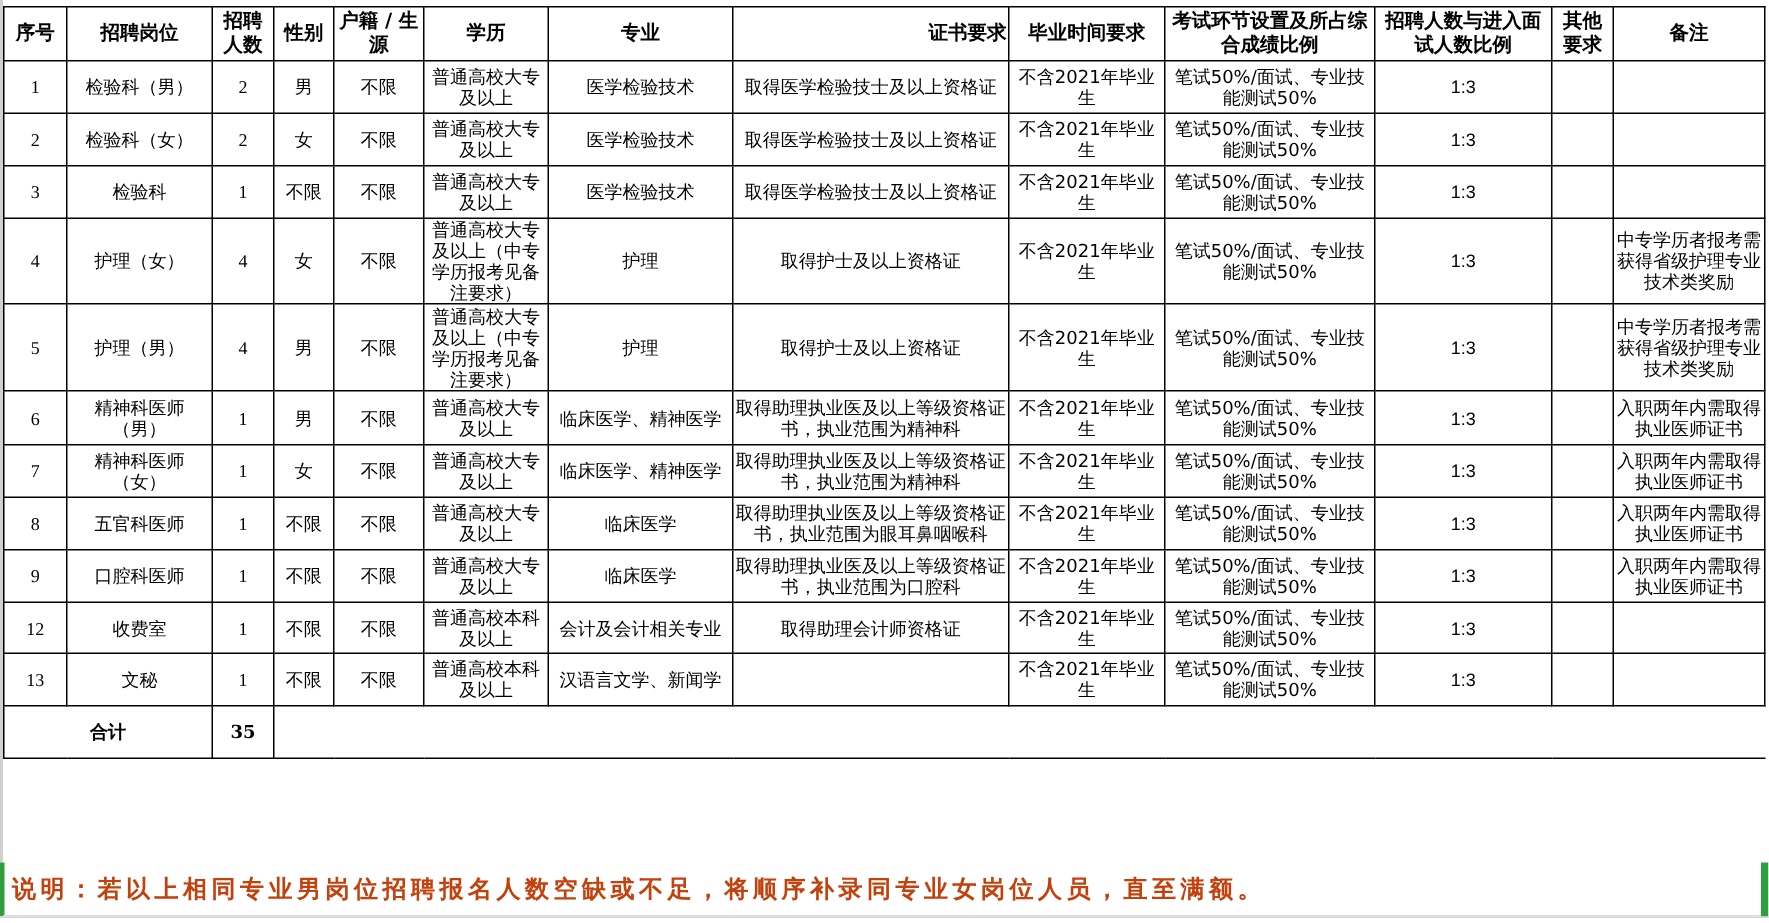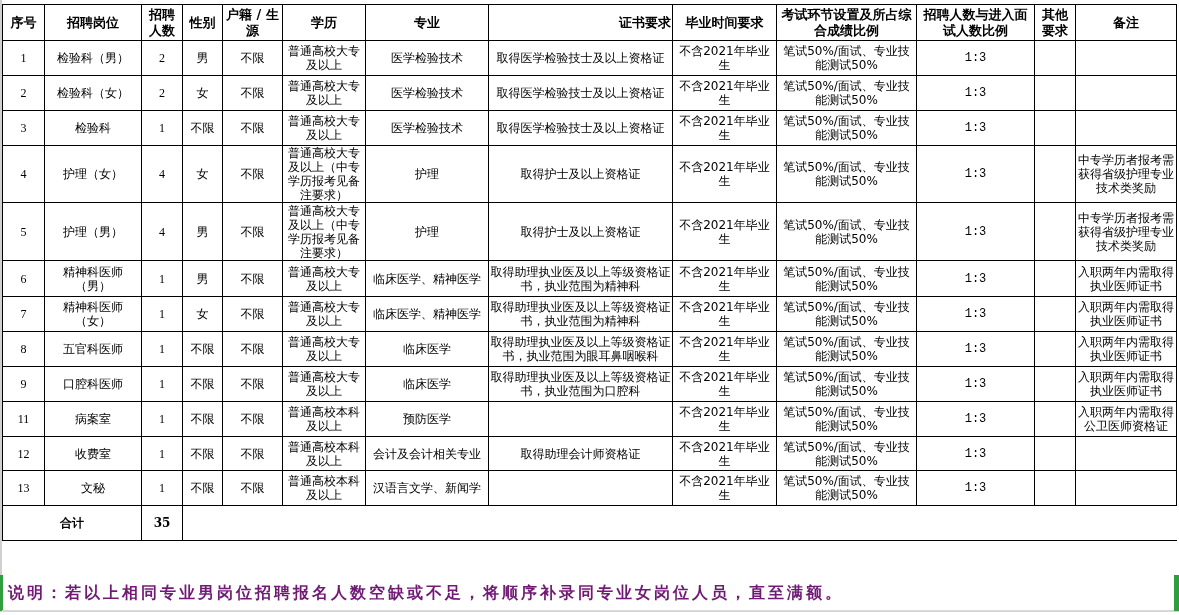--- a/index.html
+++ b/index.html
@@ -3,28 +3,28 @@
 <meta charset="utf-8">
 <style>
   html,body{margin:0;padding:0;background:#ffffff;}
   body{width:1179px;height:615px;overflow:hidden;position:relative;font-family:"DejaVu Sans","Liberation Sans",sans-serif;}
   .sheet{position:absolute;left:0;top:0;width:1150px;height:615px;background:#fff;}
   table.main{position:absolute;left:2px;top:4px;border-collapse:collapse;table-layout:fixed;width:1174px;}
   table.main td,table.main th{border:1.5px solid #000;padding:0 1px;text-align:center;vertical-align:middle;
     font-size:12px;line-height:14px;color:#000;overflow:hidden;word-break:break-all;}
   table.main th{font-weight:bold;font-size:13px;line-height:16px;font-family:"DejaVu Serif","Liberation Serif",serif;}
   td.left{text-align:left;}
-  td.ratio{color:#1f3864;font-family:Liberation Mono, monospace;font-size:12px;}
+  td.ratio{color:#1f3864;font-family:Liberation Sans, sans-serif;font-size:12px;}
   td.num{font-family:"Liberation Serif","DejaVu Serif",serif;}
   td.total{font-weight:bold;font-family:"DejaVu Serif","Liberation Serif",serif;font-size:13px;}
   td.exam{font-size:11.5px;line-height:13px;}
   td.noteR{font-size:12px;line-height:14px;text-align:left;}
   .note{position:absolute;left:2px;top:575px;width:1174px;height:36px;border-bottom:1.5px solid #d9d9d9;
     font-family:"DejaVu Serif","Liberation Serif",serif;font-weight:bold;font-size:16px;line-height:36px;
-    letter-spacing:3px;padding-left:6px;box-sizing:border-box;color:#701a75;}
+    letter-spacing:3px;padding-left:6px;box-sizing:border-box;color:#c2410c;}
   .sel-left{position:absolute;left:0;top:575px;width:3px;height:36px;background:#2e9e3e;}
   .sel-right{position:absolute;left:1174px;top:575px;width:5px;height:37px;background:#2e9e3e;}
   .edge{position:absolute;left:0;top:0;width:2px;height:575px;background:#d0d0d0;}
   .bottomgrid{position:absolute;left:0;top:611px;width:1179px;height:4px;background:#fff;border-top:1px solid #d4d4d4;}
 </style>
 </head>
 <body>
 
 <div class="sheet">
   <div class="edge"></div>
@@ -191,35 +191,20 @@
           <td>不限</td>
           <td>普通高校大专及以上</td>
           <td>临床医学</td>
           <td class="left">取得助理执业医及以上等级资格证书，执业范围为口腔科</td>
           <td>不含2021年毕业生</td>
           <td class="exam">笔试50%/面试、专业技能测试50%</td>
           <td class="ratio">1:3</td>
           <td></td>
           <td class="noteR">入职两年内需取得执业医师证书</td>
         </tr>
-        <tr style="height: 35px;">
-          <td class="num">11</td>
-          <td>病案室</td>
-          <td class="num">1</td>
-          <td>不限</td>
-          <td>不限</td>
-          <td>普通高校本科及以上</td>
-          <td>预防医学</td>
-          <td class="left"></td>
-          <td>不含2021年毕业生</td>
-          <td class="exam">笔试50%/面试、专业技能测试50%</td>
-          <td class="ratio">1:3</td>
-          <td></td>
-          <td class="noteR">入职两年内需取得公卫医师资格证</td>
-        </tr>
         <tr style="height: 34px; margin-top: 16px;">
           <td class="num">12</td>
           <td>收费室</td>
           <td class="num">1</td>
           <td>不限</td>
           <td>不限</td>
           <td>普通高校本科及以上</td>
           <td>会计及会计相关专业</td>
           <td class="left">取得助理会计师资格证</td>
           <td>不含2021年毕业生</td>

